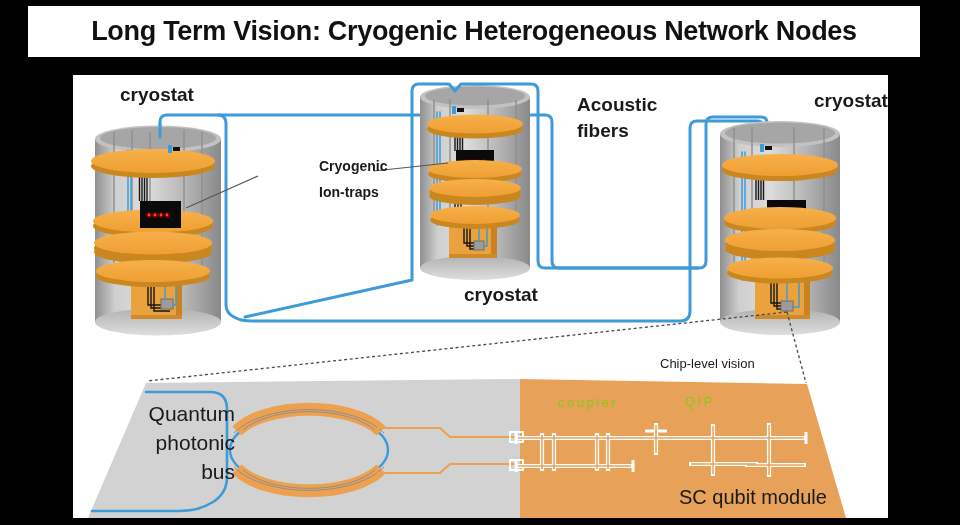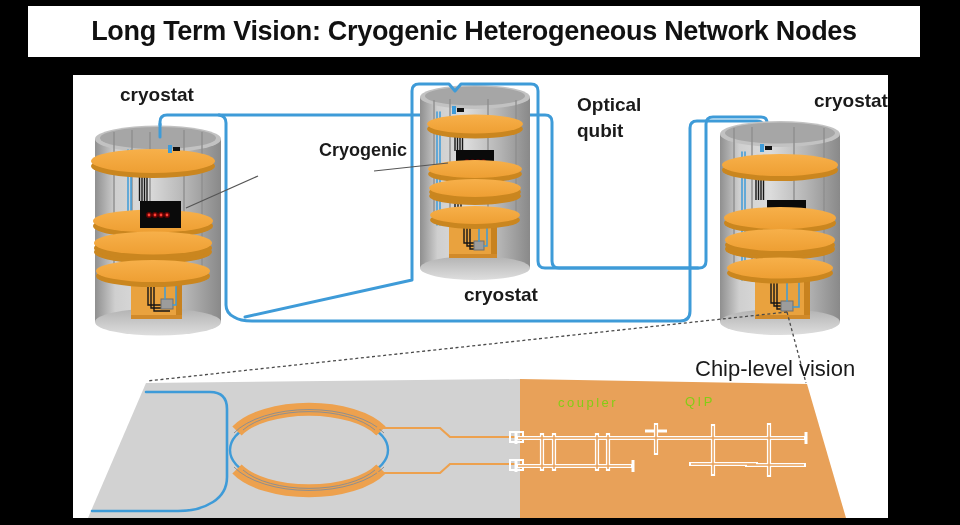--- a/index.html
+++ b/index.html
@@ -6,25 +6,25 @@
   #stage{position:relative;width:960px;height:525px;background:var(--background,#000);overflow:hidden;
          font-family:"Liberation Sans","DejaVu Sans",sans-serif;}
   #title-band{position:absolute;left:28px;top:6px;width:892px;height:51px;background:var(--panel-white,#fff);
               display:flex;align-items:center;justify-content:center;}
   #title-band .t{font-size:27px;font-weight:bold;color:#111;letter-spacing:-0.3px;white-space:nowrap;}
   #main-panel{position:absolute;left:73px;top:75px;width:815px;height:443px;background:var(--panel-white,#fff);}
   svg#scene{position:absolute;left:0;top:0;width:960px;height:525px;pointer-events:none;}
 
   .lbl{position:absolute;color:var(--text-black,#1a1a1a);white-space:nowrap;margin-left:31px;}
   .lbl-cryo{font-size:19px;font-weight:bold;}
-  .lbl-ion{left:288px;top:137px;font-size:18px;font-weight:bold;line-height:26px;}
+  .lbl-ion{left:288px;top:153px;font-size:14px;font-weight:bold;line-height:26px;}
   .lbl-fib{left:546px;top:92px;font-size:19px;font-weight:bold;line-height:26px;}
   .lbl-bus{left:96px;top:399px;width:108px;font-size:21px;line-height:29px;text-align:right;white-space:normal;}
   .lbl-conv{left:281px;top:387px;font-size:20px;}
-  .lbl-chip{left:664px;top:356px;font-size:22px;}
+  .lbl-chip{left:629px;top:356px;font-size:13px;}
   .lbl-sc{left:648px;top:486px;font-size:20px;}
   .lbl-white{color:#84cc16;font-size:13px;letter-spacing:2.5px;}
 
   
   .fiber{fill:none;stroke:var(--fiber-blue,#3E9BD8);stroke-width:3;stroke-linejoin:round;stroke-linecap:round;}
   .fiber-thin{fill:none;stroke:var(--fiber-blue,#3E9BD8);stroke-width:1.5;stroke-linecap:round;}
   .ring{fill:none;stroke:var(--fiber-blue,#3E9BD8);stroke-width:2.4;}
   .bus{fill:none;stroke:var(--fiber-blue,#3E9BD8);stroke-width:2.6;stroke-linecap:round;}
   .rod{stroke:#8f8f8f;stroke-width:1.4;}
   .cable{stroke:#161616;stroke-width:1.4;fill:none;}
@@ -320,25 +320,32 @@
     <path class="dashed" d="M787,312 L147,381"></path>
     <path class="dashed" d="M787,312 L806,383"></path>
   </svg>
 
   <div class="lbl lbl-cryo" style="left:89px;top:84px;">cryostat</div>
   <div class="lbl lbl-cryo" style="left:433px;top:284px;">cryostat</div>
   <div class="lbl lbl-cryo" style="left:783px;top:90px;">cryostat</div>
 
   <div class="lbl lbl-ion">
     <div>Cryogenic</div>
+    <div>Ion-traps</div>
   </div>
 
   <div class="lbl lbl-fib">
-    <div>Optical</div>
-    <div>qubit</div>
+    <div>Acoustic</div>
+    <div>fibers</div>
   </div>
 
   <div class="lbl lbl-chip">Chip-level vision</div>
 
+  <div class="lbl lbl-bus">
+    <div>Quantum</div>
+    <div>photonic</div>
+    <div>bus</div>
+  </div>
 
   <div class="lbl lbl-white" style="left:527px;top:395px;">coupler</div>
   <div class="lbl lbl-white" style="left:654px;top:394px;">QIP</div>
+  <div class="lbl lbl-sc">SC qubit module</div>
 </div>
 
 </body></html>

